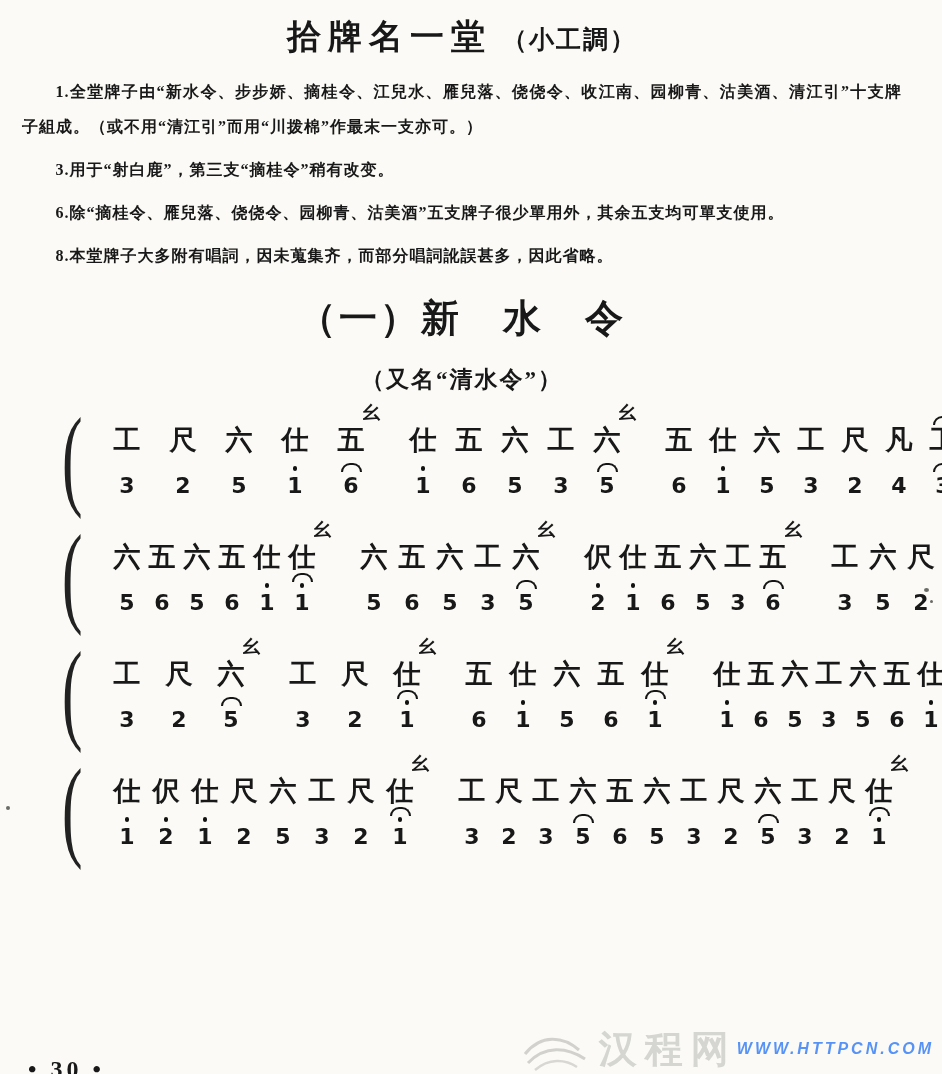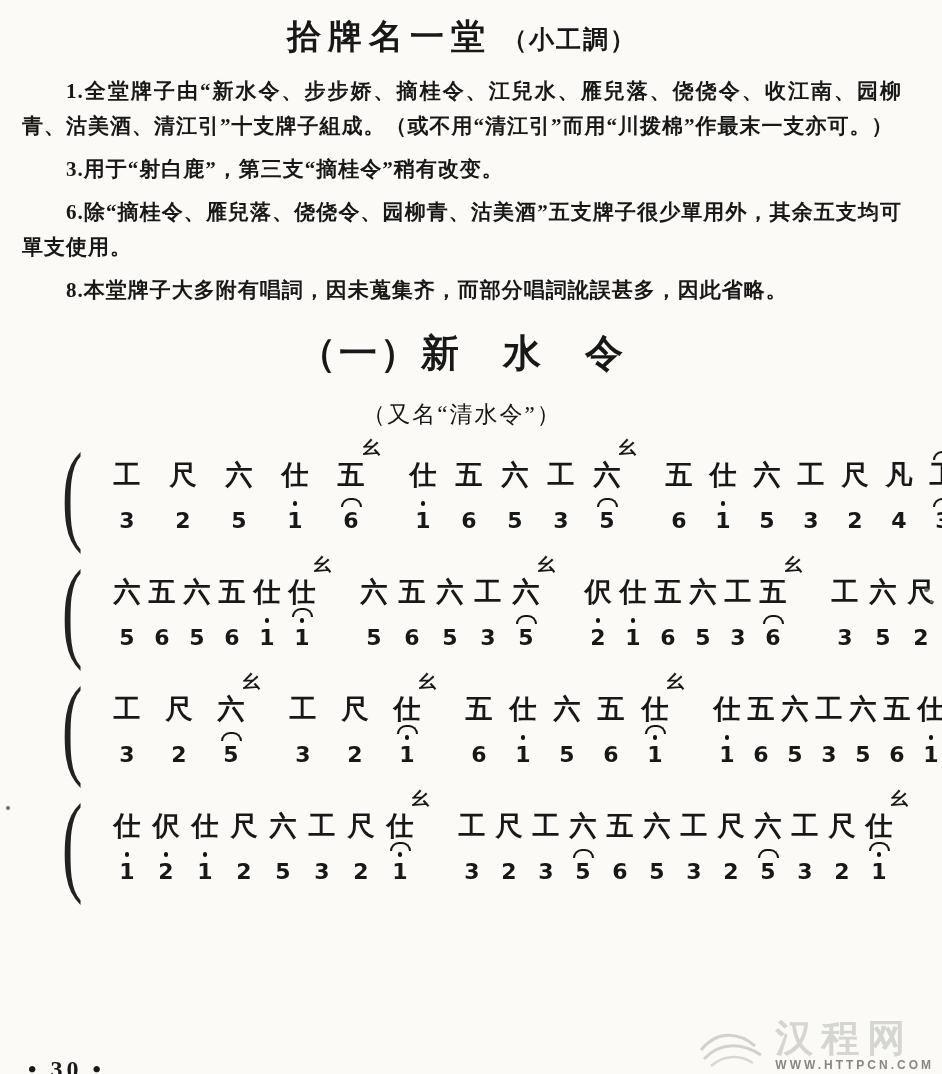--- a/index.html
+++ b/index.html
@@ -7,25 +7,25 @@
     width:942px;height:1074px;position:relative;overflow:hidden;
     background:#fbfaf6;color:#181818;
     font-family:"Liberation Serif","DejaVu Serif",serif;
   }
   .page{position:relative;width:100%;height:100%;padding:10px 40px 0 22px;box-sizing:border-box;}
   
   .doc-title{text-align:center;margin:4px 0 14px 0;}
   .doc-title .main{font-size:34px;font-weight:700;letter-spacing:7px;}
   .doc-title .key{font-size:25px;font-weight:700;letter-spacing:2px;margin-left:6px;}
   .para{
-    font-size:21px;line-height:35px;font-weight:700;letter-spacing:1px;
+    font-size:16px;line-height:35px;font-weight:700;letter-spacing:1px;
     text-align:justify;margin:0 0 8px 0;text-indent:2.1em;
   }
   .section-title{text-align:center;font-size:38px;font-weight:700;letter-spacing:3px;margin:20px 0 20px 0;}
-  .section-subtitle{text-align:center;font-size:23px;font-weight:400;letter-spacing:2px;margin:6px 0 10px 0;}
+  .section-subtitle{text-align:center;font-size:23px;font-weight:700;letter-spacing:2px;margin:6px 0 10px 0;}
   .tempo{font-size:22px;font-weight:700;margin:10px 0 0 72px;letter-spacing:2px;}
   
   .music{margin:2px 0 0 40px;}
   .system{display:flex;align-items:stretch;height:112px;margin-bottom:5px;position:relative;}
   .brace{
     font-size:112px;line-height:104px;width:20px;color:#222;font-weight:400;
     transform:scaleX(.55);transform-origin:left center;overflow:visible;user-select:none;
   }
   .bar{width:2px;background:#1c1c1c;margin:6px 9px;}
   .bar.thickish{width:3px;margin-left:2px;}
@@ -34,23 +34,23 @@
   .note{display:flex;flex-direction:column;align-items:center;width:30px;}
   .gtop{height:42px;display:flex;flex-direction:column;justify-content:flex-end;align-items:center;}
   .gq{font-size:27px;font-weight:700;line-height:30px;}
   .mkz{height:17px;display:flex;flex-direction:column;justify-content:flex-end;align-items:center;}
   .arc{width:21px;height:9px;border:2.4px solid #151515;border-bottom:none;border-radius:12px 12px 0 0;display:block;box-sizing:border-box;}
   .dot{width:4.5px;height:4.5px;border-radius:50%;background:#111;display:block;margin:1.5px 0;}
   .jp{font-family:"DejaVu Sans",sans-serif;font-size:22px;font-weight:700;line-height:28px;}
   
   .page-number{position:absolute;left:28px;bottom:-9px;font-size:24px;font-weight:700;letter-spacing:4px;}
   .watermark{position:absolute;right:8px;bottom:2px;display:flex;align-items:center;gap:6px;opacity:.85;}
-  .wm-text{display:flex;flex-direction:column;align-items:flex-start;}
+  .wm-text{display:flex;flex-direction:row;align-items:center;}
   .wm-name{font-size:38px;font-weight:700;letter-spacing:8px;color:#cfcfcb;line-height:40px;}
-  .wm-url{font-size:12px;font-weight:700;letter-spacing:3px;color:#737373;font-family:"Liberation Sans",sans-serif;}
+  .wm-url{font-size:16px;font-weight:700;letter-spacing:3px;color:#3b82f6;font-family:"Liberation Sans",sans-serif;font-style:italic;}
   .speck{position:absolute;background:#6a6a66;border-radius:50%;}
 </style>
 </head>
 <body>
 
 <div class="page">
 
   <div class="doc-title">
     <span class="main">拾牌名一堂</span>
     <span class="key">（小工調）</span>

